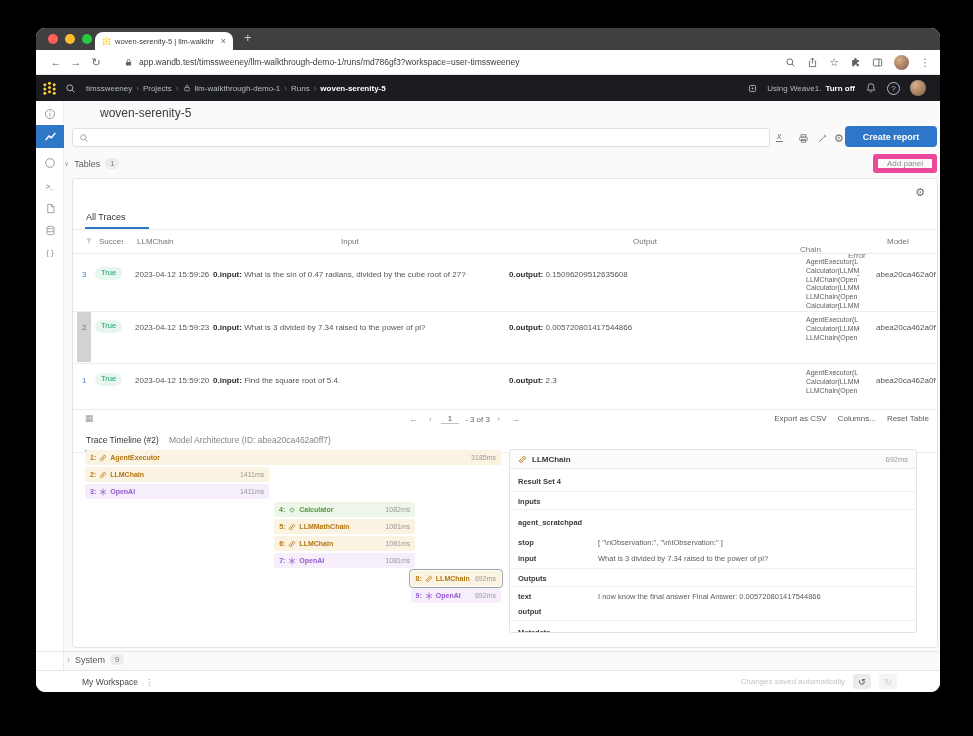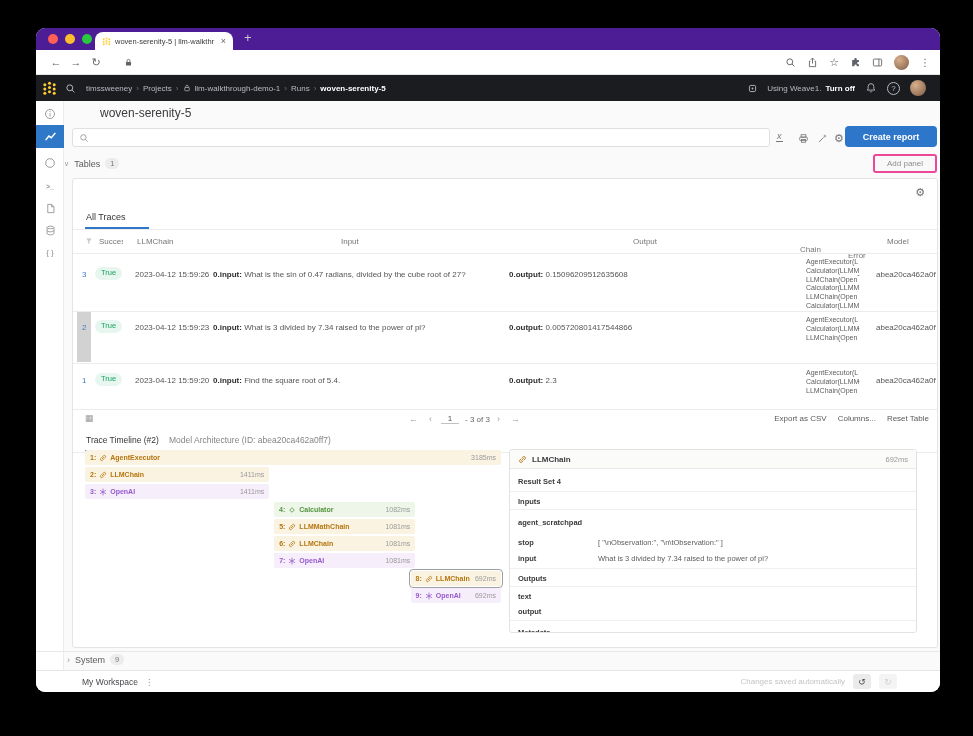--- a/index.html
+++ b/index.html
@@ -2,21 +2,21 @@
 <html><head>
 <meta charset="utf-8">
 <style>
   *{box-sizing:border-box;margin:0;padding:0}
   html,body{width:973px;height:736px}
   body{background:#000;position:relative;font-family:"Liberation Sans",sans-serif;overflow:hidden}
   svg{display:block}
   
   .window{position:absolute;left:36px;top:28px;width:904px;height:664px;border-radius:9px;background:#fff;
           box-shadow:0 18px 45px rgba(0,0,0,.65);overflow:hidden}
-  .tabstrip{position:relative;height:22px;background:#4c1d95}
+  .tabstrip{position:relative;height:22px;background:#404040}
   .lights{position:absolute;left:12px;top:6px;display:flex;gap:7px}
   .light{width:10px;height:10px;border-radius:50%}
   .tab{position:absolute;left:59px;top:4px;width:138px;height:18px;background:#fff;border-radius:8px 8px 0 0;
        display:flex;align-items:center;padding:0 7px;gap:4px}
   .tab-title{font-size:7.5px;color:#3a3a3a;white-space:nowrap;overflow:hidden;flex:1}
   .tab-close{font-size:9px;color:#666;line-height:1}
   .newtab{position:absolute;left:208px;top:2px;color:#c7c8ca;font-size:13px}
   .urlrow{height:25px;background:#fff;border-bottom:1px solid #e5e5e7;display:flex;align-items:center;padding:0 10px}
   .navbtn{color:#5f6368;font-size:11px;width:20px;text-align:center}
   .urltext{font-size:8.5px;color:#3c4043;margin-left:6px;white-space:nowrap}
@@ -41,21 +41,21 @@
              border-radius:3px;display:flex;align-items:center;padding:0 6px;gap:5px;color:#9c9c9c}
   .searchbar input{border:none;outline:none;flex:1;font-size:8.5px;color:#444;background:transparent}
   .searchbar input::placeholder{color:#a3a3a3}
   .tool-ic{position:absolute;top:29px;color:#767676;font-size:10px;display:flex;align-items:center;justify-content:center;width:16px;height:16px}
   .xaxis{font-style:italic;font-size:9px;border-bottom:1px solid #767676;line-height:1;height:auto;width:auto;padding:0 1px}
   .create-btn{position:absolute;left:809px;top:25px;width:92px;height:21px;background:#2d76c9;color:#fff;font-size:9px;
               font-weight:bold;border-radius:4px;display:flex;align-items:center;justify-content:center}
   .secrow{position:absolute;left:28px;top:57px;display:flex;align-items:center;gap:5px;font-size:9px;color:#5a5a5e}
   .chev{color:#9a9a9a;font-size:7px}
   .badge{background:#ececec;border-radius:7px;font-size:7.5px;color:#777;padding:1px 5px;line-height:1.2}
-  .addpanel{position:absolute;left:837px;top:53px;width:64px;height:19px;border:2px solid #ec4899;background:#f8f8f8;color:#8d8d8d;
+  .addpanel{position:absolute;left:837px;top:53px;width:64px;height:19px;border:5px solid #ec4899;background:#f8f8f8;color:#8d8d8d;
             font-size:8px;border-radius:3px;display:flex;align-items:center;justify-content:center}
   
   .panel{position:absolute;left:36px;top:77px;width:866px;height:470px;background:#fff;border:1px solid #e4e4e4;border-radius:3px;overflow:hidden}
   .hline{position:absolute;left:0;right:0;height:1px;background:#ececec}
   .panel-gear{position:absolute;right:12px;top:8px;color:#6f6f73;font-size:11px;line-height:1}
   .ttab{position:absolute;font-size:8.5px;color:#33333a}
   .ttab.inactive{color:#85858a}
   .blue-underline{position:absolute;height:2px;background:#2e78c7}
   .th{position:absolute;font-size:8px;color:#757578;white-space:nowrap}
   .cell{position:absolute;font-size:8px;color:#555;white-space:nowrap}
@@ -130,20 +130,21 @@
   <div class="urlrow">
     <span class="navbtn">←</span>
     <span class="navbtn">→</span>
     <span class="navbtn">↻</span>
     <span style="margin-left:18px;color:#5f6368">
       <svg width="9" height="9" viewBox="0 0 16 16">
           <rect x="3.5" y="7" width="9" height="6.5" rx="1" fill="currentColor"></rect>
           <path d="M5.5 7.5V5a2.5 2.5 0 015 0v2.5" fill="none" stroke="currentColor" stroke-width="1.5"></path>
         </svg>
     </span>
+    <span class="urltext">app.wandb.test/timssweeney/llm-walkthrough-demo-1/runs/md786gf3?workspace=user-timssweeney</span>
     <div class="url-right">
       <span>
           <svg width="11" height="11" viewBox="0 0 16 16">
             <circle cx="7" cy="7" r="4.3" fill="none" stroke="currentColor" stroke-width="1.4"></circle>
             <line x1="10.3" y1="10.3" x2="13.7" y2="13.7" stroke="currentColor" stroke-width="1.4"></line>
           </svg>
         </span>
       <span>
           <svg width="11" height="11" viewBox="0 0 16 16" fill="none" stroke="currentColor" stroke-width="1.3">
             <path d="M5 6H3.5v8h9V6H11"></path>
@@ -494,20 +495,21 @@
         <div class="dline" style="top:59px"></div>
         <span class="d-key" style="top:68px">agent_scratchpad</span>
         <span class="d-key" style="top:88px">stop</span>
         <span class="d-val" style="top:88px">[ "\nObservation:", "\n\tObservation:" ]</span>
         <span class="d-key" style="top:104px">input</span>
         <span class="d-val" style="top:104px">What is 3 divided by 7.34 raised to the power of pi?</span>
         <div class="dline" style="top:118px"></div>
         <span class="d-sec" style="top:124px">Outputs</span>
         <div class="dline" style="top:136px"></div>
         <span class="d-key" style="top:142px">text</span>
+        <span class="d-val" style="top:142px">I now know the final answer Final Answer: 0.005720801417544866</span>
         <span class="d-key" style="top:157px">output</span>
         <div class="dline" style="top:170px"></div>
         <span class="d-sec" style="top:178px">Metadata</span>
       </div>
     </div>
 
     <div class="hline" style="top:550px;background:#e8e8e8"></div>
     <div class="secrow" style="left:31px;top:553px">
       <span class="chev" style="font-size:9px">›</span>
       <span>System</span>

